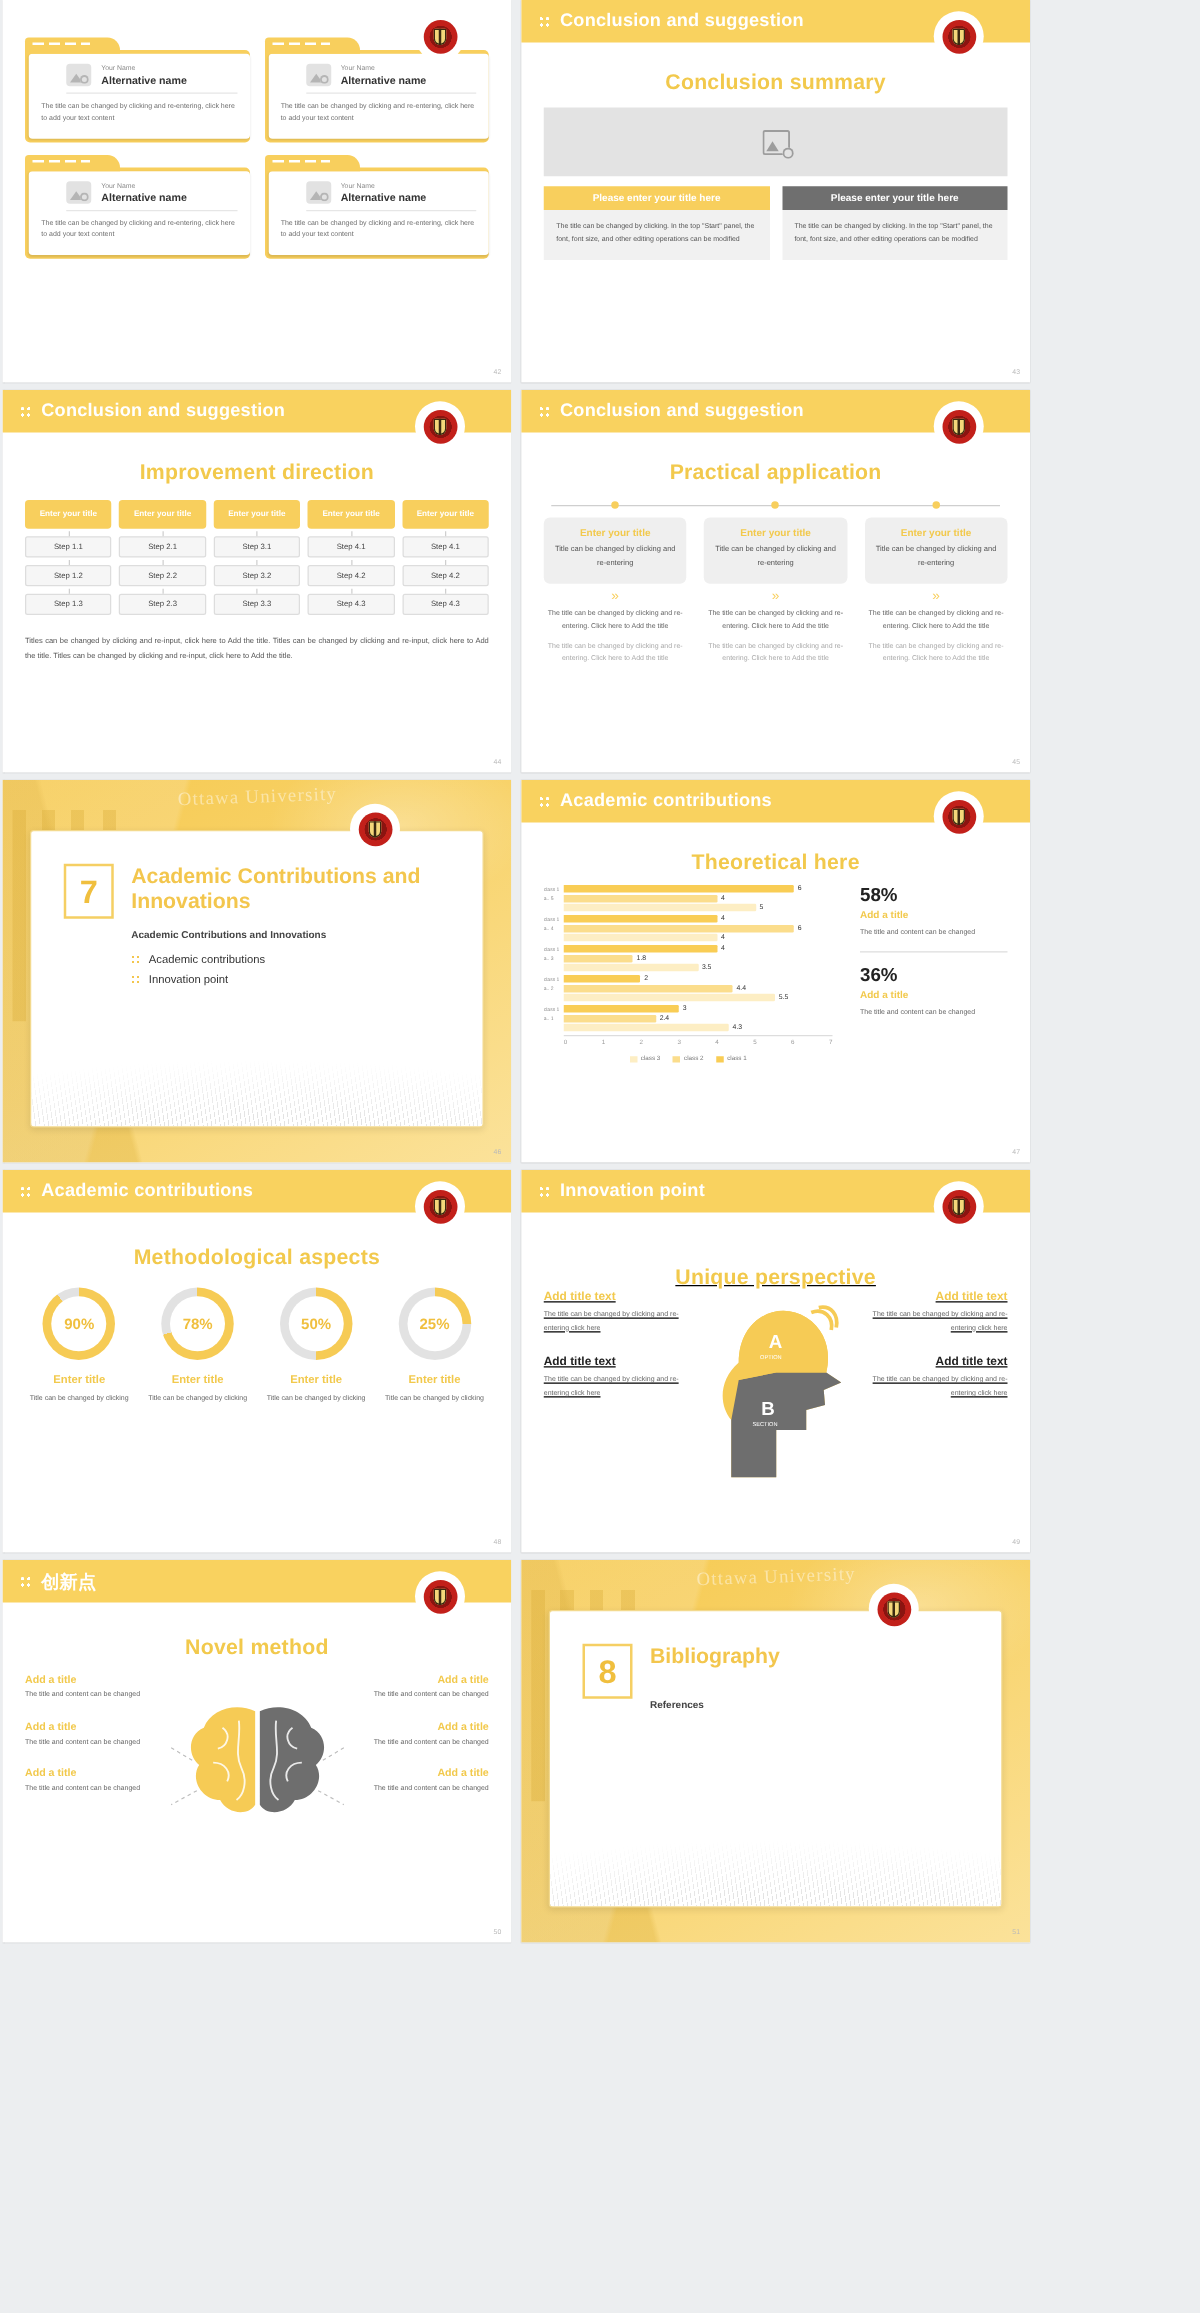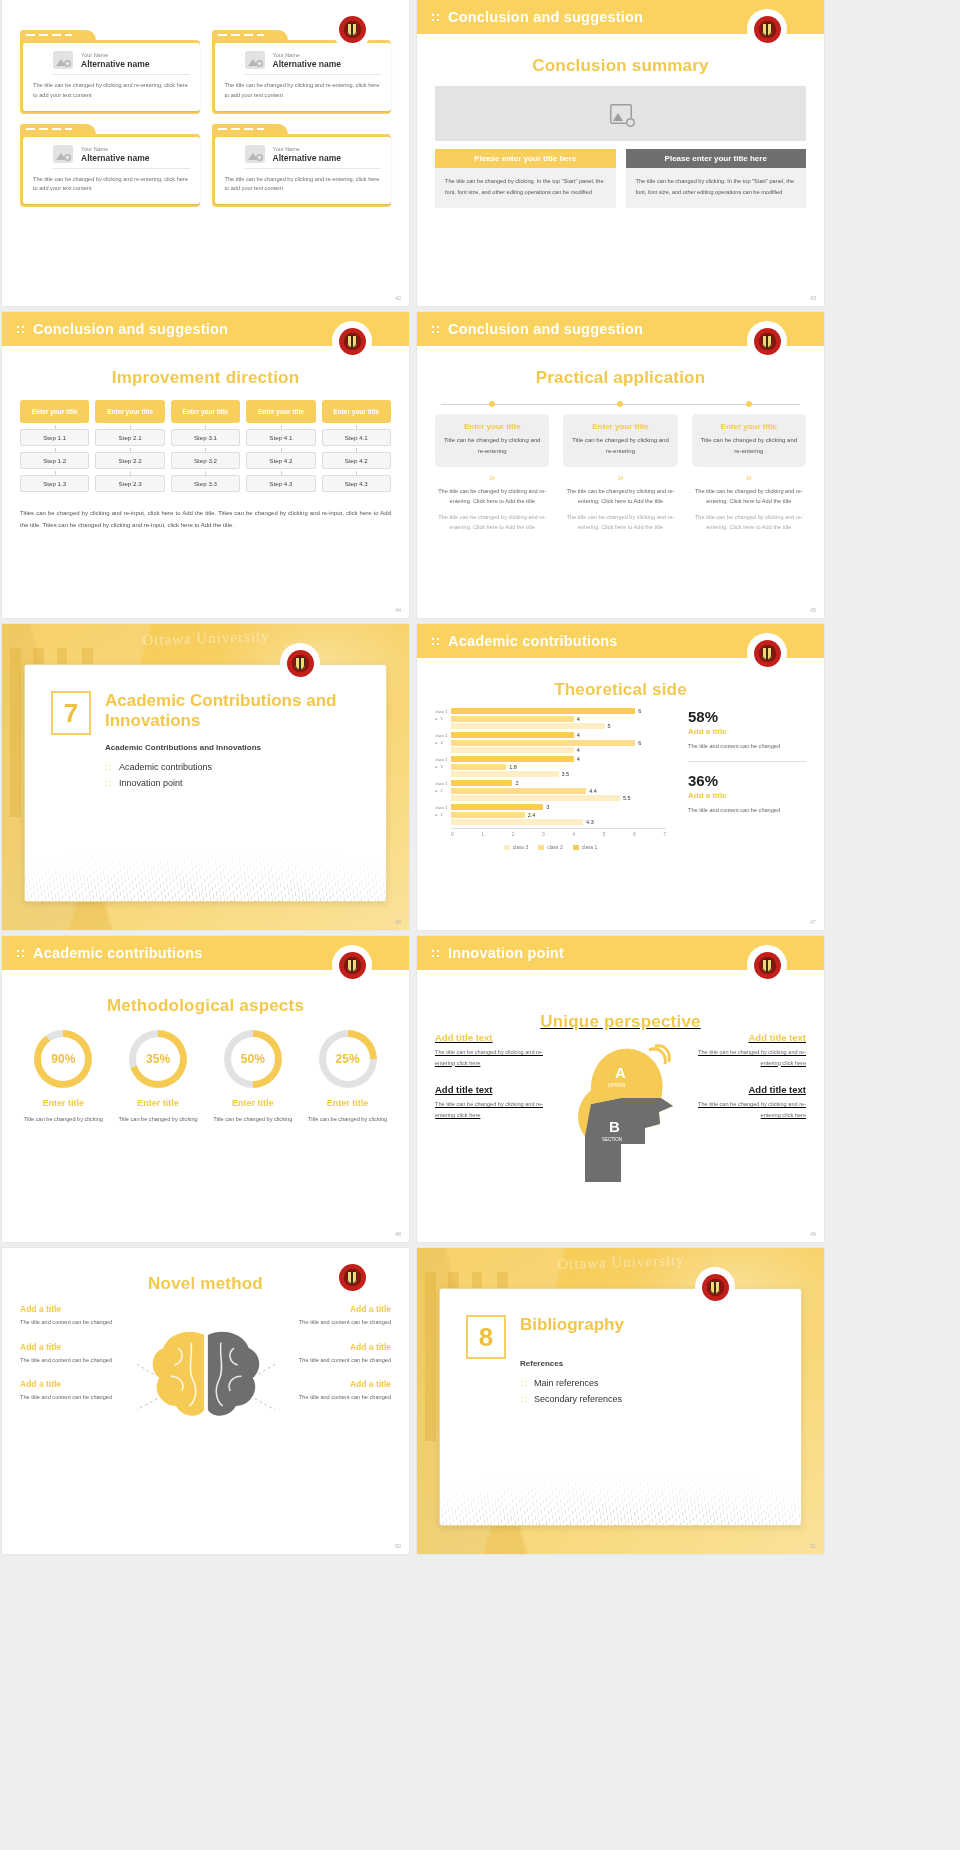--- a/index.html
+++ b/index.html
@@ -504,21 +504,21 @@
     <div class="hdr">
       <span class="dots"></span>
       <h2>Academic contributions</h2>
     </div>
     <div class="crest">
         <div class="ring">
           <div class="shield"></div>
         </div>
       </div>
     <div class="body" style="padding-top:22px;">
-      <div class="ctitle">Theoretical side</div>
+      <div class="ctitle">Theoretical here</div>
       <div class="chart-wrap">
         <div>
           <div class="bars" id="bars">
               <div class="ylabels" id="ylabels">
                 <div class="ylab">class 1 a.. 5</div>
                 <div class="ylab">class 1 a.. 4</div>
                 <div class="ylab">class 1 a.. 3</div>
                 <div class="ylab">class 1 a.. 2</div>
                 <div class="ylab">class 1 a.. 1</div>
               </div>
@@ -649,21 +649,21 @@
       <div class="donuts" id="donuts">
           <div class="donut-col">
             <div class="donut" style="background:conic-gradient(#f6cb55 0deg 324deg,#e2e2e2 324deg 360deg)">
               <div class="hole">90%</div>
             </div>
             <div class="dlabel">Enter title</div>
             <div class="ddesc">Title can be changed by clicking</div>
           </div>
           <div class="donut-col">
             <div class="donut" style="background:conic-gradient(#f6cb55 0deg 252deg,#e2e2e2 252deg 360deg)">
-              <div class="hole">35%</div>
+              <div class="hole">78%</div>
             </div>
             <div class="dlabel">Enter title</div>
             <div class="ddesc">Title can be changed by clicking</div>
           </div>
           <div class="donut-col">
             <div class="donut" style="background:conic-gradient(#f6cb55 0deg 180deg,#e2e2e2 180deg 360deg)">
               <div class="hole">50%</div>
             </div>
             <div class="dlabel">Enter title</div>
             <div class="ddesc">Title can be changed by clicking</div>
@@ -726,20 +726,24 @@
             <div class="t dark">Add title text</div>
             <div class="d">The title can be changed by clicking and re-entering click here</div>
           </div>
         </div>
       </div>
     </div>
     <div class="pg">49</div>
   </div>
 
   <div class="slide">
+    <div class="hdr">
+      <span class="dots"></span>
+      <h2>创新点</h2>
+    </div>
     <div class="crest">
         <div class="ring">
           <div class="shield"></div>
         </div>
       </div>
     <div class="body" style="padding-top:26px;">
       <div class="ctitle">Novel method</div>
       <div class="brain-wrap">
         <div>
           <div class="bblk">
@@ -789,30 +793,20 @@
     <div class="cover">
       <div class="ghost"></div>
       <div class="pillars"></div>
       <div class="wordmark">Ottawa University</div>
       <div class="cover-card">
         <div class="wave"></div>
         <div class="cv-inner">
           <div class="cv-num">8</div>
           <div class="cv-title">Bibliography</div>
           <div class="cv-sub" style="margin-top:4px;">References</div>
-          <div class="cv-list">
-            <div class="cv-li">
-              <span class="bdots"></span>
-              <span>Main references</span>
-            </div>
-            <div class="cv-li">
-              <span class="bdots"></span>
-              <span>Secondary references</span>
-            </div>
-          </div>
         </div>
       </div>
       <div class="crest" style="top:22px;right:92px;">
           <div class="ring">
             <div class="shield"></div>
           </div>
         </div>
     </div>
     <div class="pg">51</div>
   </div>

